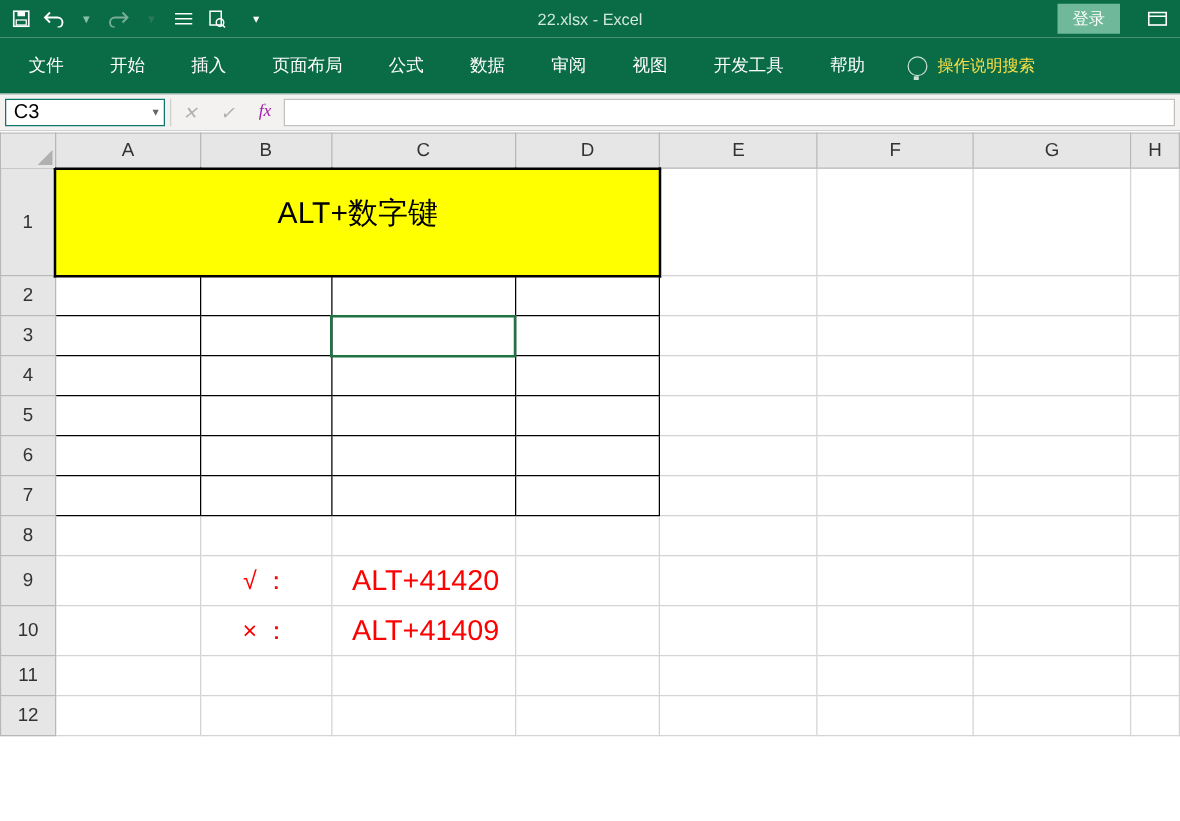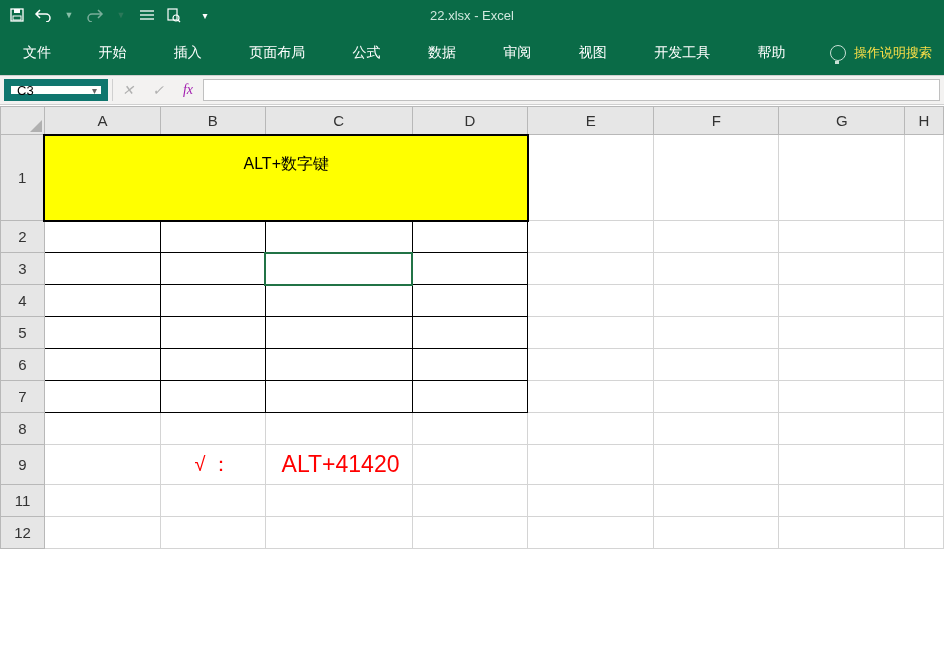--- a/index.html
+++ b/index.html
@@ -71,21 +71,20 @@
 }
 
 
 .ribbon {
   height: 45px;
   background: #0a6b47;
   display: flex;
   align-items: center;
   padding: 0 12px;
   gap: 15px;
-  justify-content: space-between;
 }
 .tab {
   color: #fff;
   padding: 6px 11px;
   font-size: 14px;
   cursor: pointer;
 }
 .tell-me {
   display: flex;
   align-items: center;
@@ -114,28 +113,28 @@
 
 .formula-row {
   height: 30px;
   background: #f3f2f1;
   border-bottom: 1px solid #d0d0d0;
   border-top: 1px solid #d0d0d0;
   display: flex;
   align-items: stretch;
 }
 .name-box {
-  width: 104px;
-  border: 7px solid #0f766e;
+  width: 128px;
+  border: 1px solid #0f766e;
   background: #fff;
   margin: 3px 4px;
   display: flex;
   align-items: center;
   padding: 0 6px;
-  font-size: 13px;
+  font-size: 16px;
   position: relative;
 }
 .name-box::after {
   content: "▾";
   position: absolute;
   right: 4px;
   color: #666;
   font-size: 10px;
 }
 .fb-sep {
@@ -215,21 +214,21 @@
 .cB { width: 108px; }
 .cC { width: 148px; }
 .cD { width: 120px; }
 .cE, .cF, .cG { width: 130px; }
 .cH { width: 40px; }
 
 
 .merged-header {
   background: #ffff00 !important;
   border: 2px solid #000 !important;
-  font-size: 16px;
+  font-size: 24px;
   height: 86px;
   vertical-align: top;
   padding-top: 18px;
   margin-left: 16px;
 }
 
 .r-std { height: 32px; }
 .r-big { height: 40px; }
 
 .red-b { color: #ff0000; font-size: 20px; font-weight: bold; }
@@ -275,20 +274,29 @@
     <span class="qat-icon">
       <svg width="16" height="16" viewBox="0 0 16 16">
           <rect x="3" y="2" width="9" height="11" fill="none" stroke="#fff" stroke-width="1.2"></rect>
           <circle cx="11" cy="11" r="3" fill="none" stroke="#fff" stroke-width="1.2"></circle>
           <line x1="13" y1="13" x2="15" y2="15" stroke="#fff" stroke-width="1.2"></line>
         </svg>
     </span>
     <span class="qat-icon" style="font-size:10px;margin-left:6px;">▾</span>
   </div>
   <div class="titlebar-center">22.xlsx - Excel</div>
+  <div class="titlebar-right">
+    <div class="login-btn">登录</div>
+    <div class="win-btn">
+      <svg width="16" height="12" viewBox="0 0 16 12">
+          <rect x="1" y="1" width="14" height="10" fill="none" stroke="#fff" stroke-width="1.3"></rect>
+          <line x1="1" y1="4" x2="15" y2="4" stroke="#fff" stroke-width="1.3"></line>
+        </svg>
+    </div>
+  </div>
 </div>
 
 <div class="ribbon">
   <div class="tab">文件</div>
   <div class="tab">开始</div>
   <div class="tab">插入</div>
   <div class="tab">页面布局</div>
   <div class="tab">公式</div>
   <div class="tab">数据</div>
   <div class="tab">审阅</div>
@@ -431,20 +439,31 @@
     <td></td>
     <td class="red-b">√ ：</td>
     <td class="red-n">ALT+41420</td>
     <td></td>
     <td></td>
           <td></td>
           <td></td>
           <td></td>
   </tr>
 
+  <tr class="r-big">
+    <td class="rowhdr">10</td>
+    <td></td>
+    <td class="red-b">× ：</td>
+    <td class="red-n">ALT+41409</td>
+    <td></td>
+    <td></td>
+          <td></td>
+          <td></td>
+          <td></td>
+  </tr>
 
   <tr class="r-std">
     <td class="rowhdr">11</td>
     <td></td>
           <td></td>
           <td></td>
           <td></td>
     <td></td>
           <td></td>
           <td></td>

